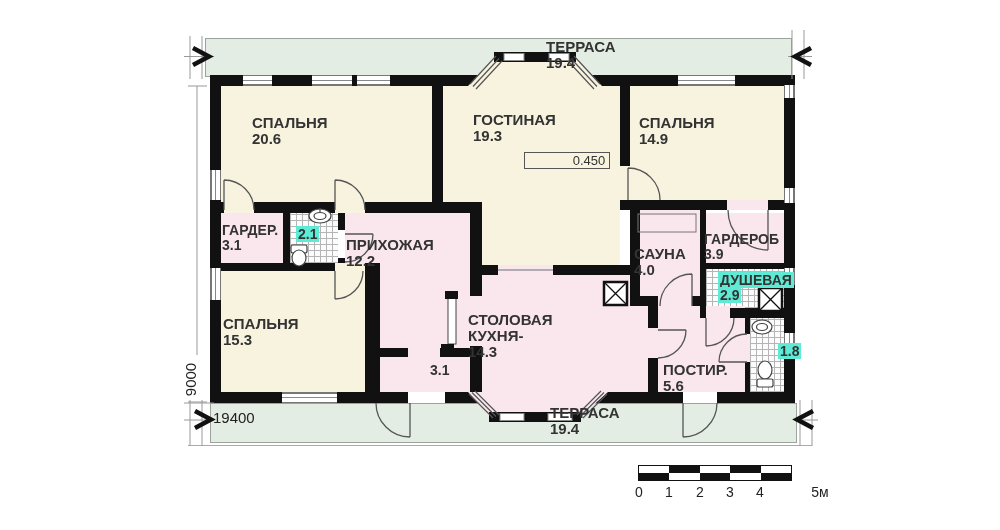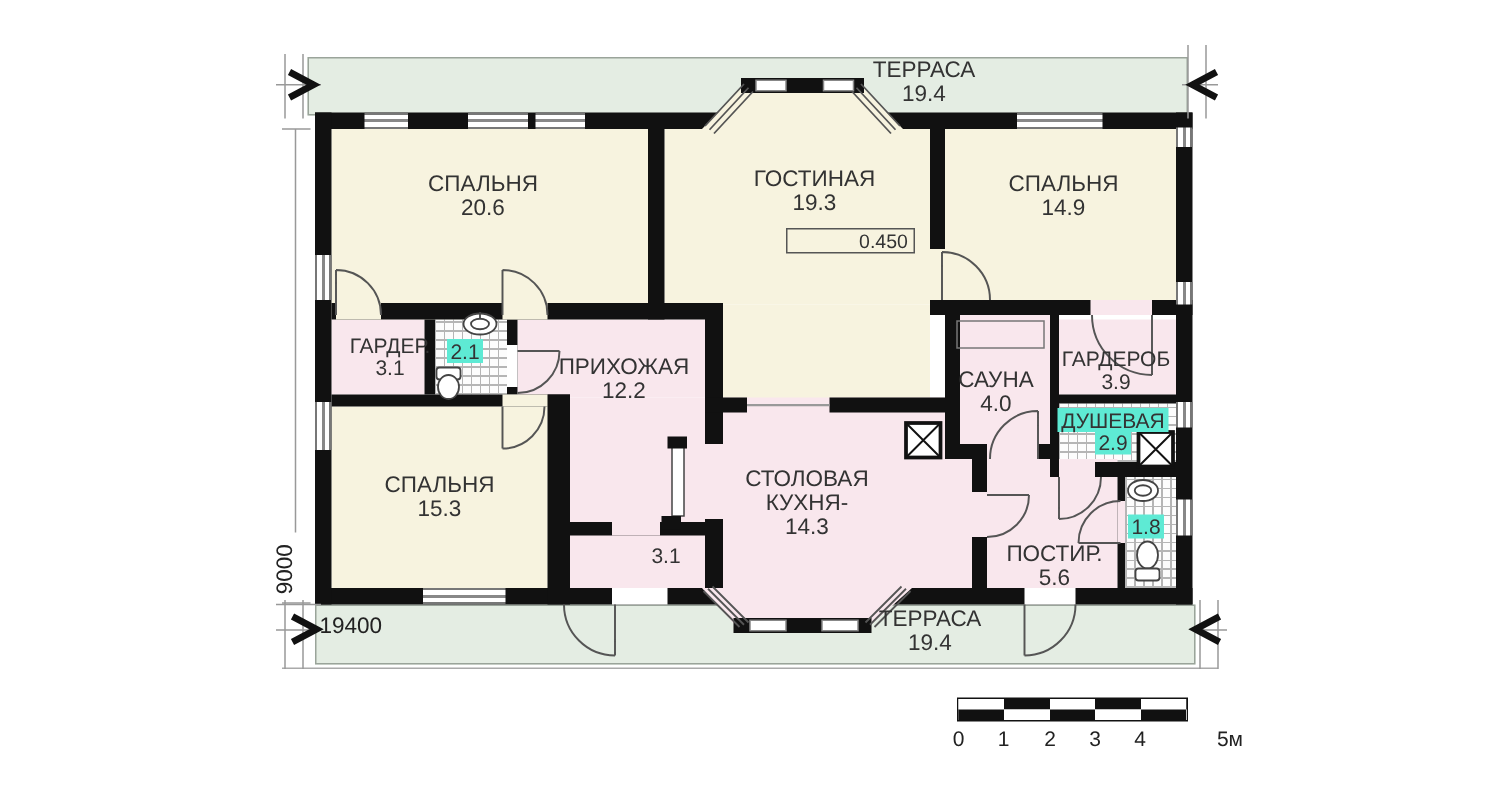--- a/index.html
+++ b/index.html
@@ -11,21 +11,21 @@
   .cream{background:#f7f3df;}
   .pink{background:#f9e7ed;}
   .tile{background-color:#fcfcfc;z-index:2;
         background-image:repeating-linear-gradient(0deg,#b5b5b5 0 1px,transparent 1px 6px),
                          repeating-linear-gradient(90deg,#b5b5b5 0 1px,transparent 1px 6px);}
   .wall{background:#111;z-index:3;}
   .gap{z-index:4;}
   .win-h{z-index:4;background-image:linear-gradient(to bottom,#777 0,#777 1.5px,#fff 1.5px,#fff 42%,#888 42%,#888 58%,#fff 58%,#fff calc(100% - 1.5px),#777 calc(100% - 1.5px),#777 100%);}
   .win-v{z-index:4;background-image:linear-gradient(to right,#777 0,#777 1.5px,#fff 1.5px,#fff 42%,#888 42%,#888 58%,#fff 58%,#fff calc(100% - 1.5px),#777 calc(100% - 1.5px),#777 100%);}
   svg.overlay{position:absolute;left:0;top:0;z-index:5;pointer-events:none;}
-  .lbl{position:absolute;text-align:center;font-size:15px;line-height:16px;color:#333;z-index:6;white-space:nowrap;}
+  .lbl{position:absolute;text-align:left;font-size:15px;line-height:16px;color:#333;z-index:6;white-space:nowrap;font-weight:bold;}
   .lbl.small{font-size:14px;line-height:15px;}
   .chip{background:#5eead4;padding:0 2px;}
   .levelbox{position:absolute;z-index:6;border:1px solid #555;background:#f7f3df;
             font-size:13px;line-height:15px;color:#333;text-align:center;}
   .dimtext{position:absolute;z-index:6;font-size:15px;color:#222;}
   .rot{transform:rotate(-90deg);transform-origin:center;}
   #scalebar{position:absolute;left:638px;top:465px;width:152px;height:14px;border:1px solid #111;z-index:6;}
   #scalebar .row{width:100%;height:7px;}
   #scalebar .r1{background:repeating-linear-gradient(90deg,#fff 0 30.4px,#111 30.4px 60.8px);}
   #scalebar .r2{background:repeating-linear-gradient(90deg,#111 0 30.4px,#fff 30.4px 60.8px);}
@@ -241,29 +241,29 @@
     <div>14.3</div>
   </div>
   <div class="lbl" style="left:634px;top:246px;width:60px;">
     <div>САУНА</div>
     <div>4.0</div>
   </div>
   <div class="lbl small" style="left:704px;top:232px;width:80px;">
     <div>ГАРДЕРОБ</div>
     <div>3.9</div>
   </div>
-  <div class="lbl small" style="left:702px;top:273px;width:80px;">
+  <div class="lbl small" style="left:718px;top:273px;width:80px;">
     <div><span class="chip">ДУШЕВАЯ</span></div>
     <div><span class="chip">2.9</span></div>
   </div>
   <div class="lbl" style="left:663px;top:362px;width:80px;">
     <div>ПОСТИР.</div>
     <div>5.6</div>
   </div>
-  <div class="lbl small" style="left:750px;top:344px;width:28px;">
+  <div class="lbl small" style="left:778px;top:344px;width:28px;">
     <span class="chip">1.8</span>
   </div>
   <div class="lbl" style="left:550px;top:405px;width:140px;">
     <div>ТЕРРАСА</div>
     <div>19.4</div>
   </div>
 
   <div class="dimtext" style="left:213px;top:409px;">19400</div>
   <div class="dimtext rot" style="left:168px;top:371px;width:44px;text-align:center;">9000</div>
 

